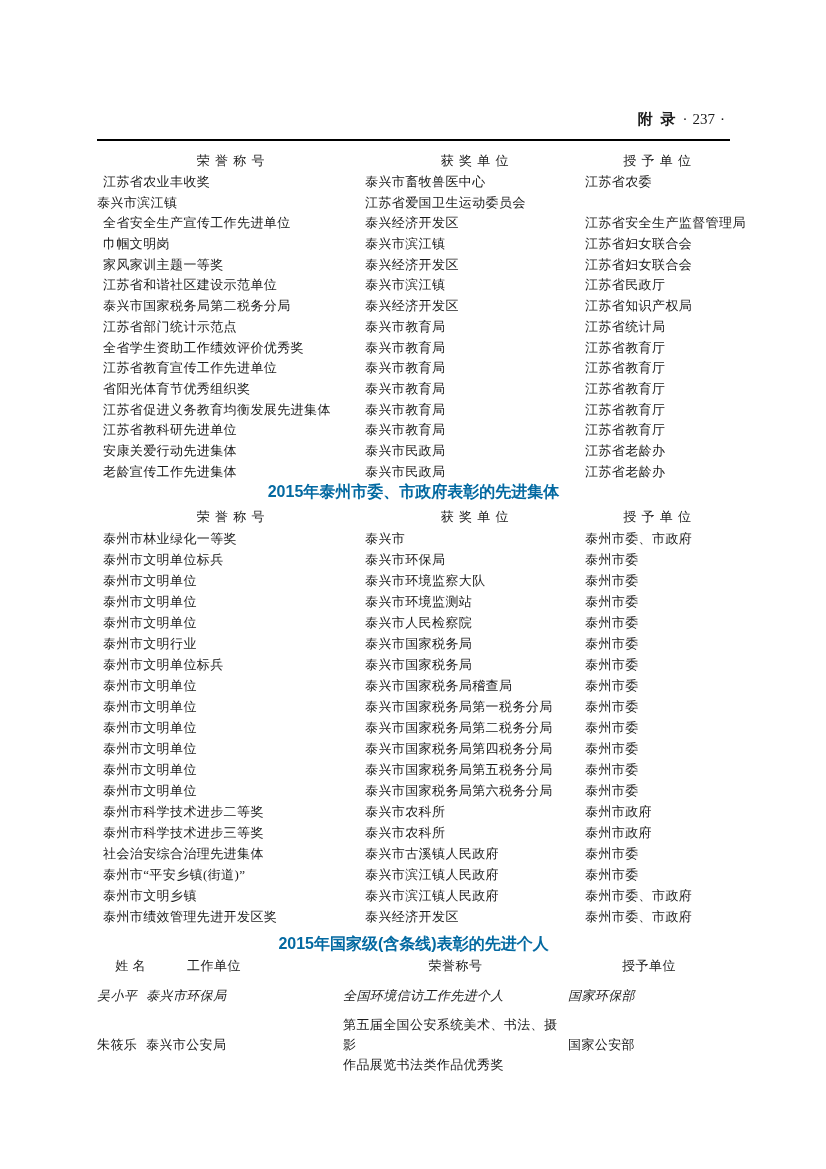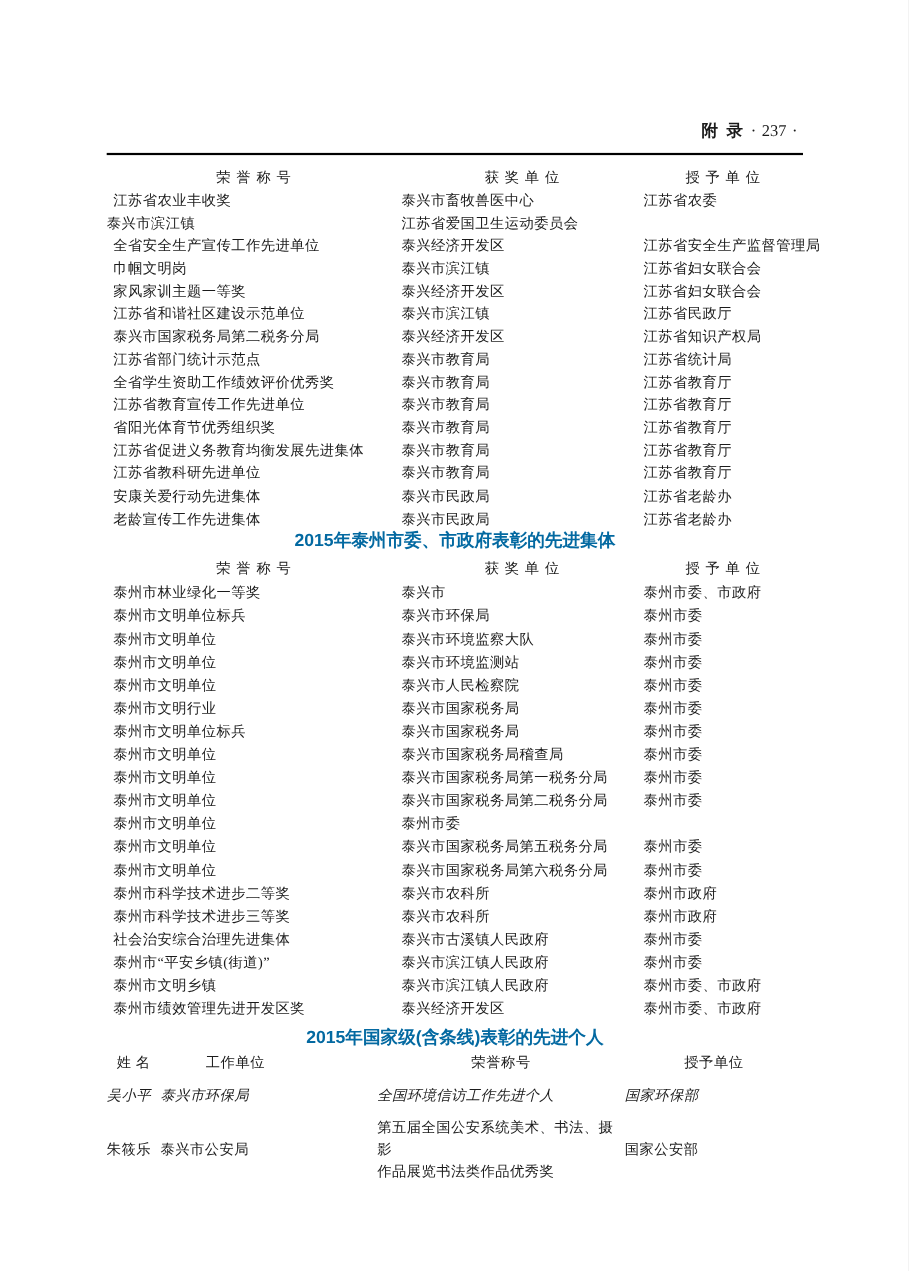--- a/index.html
+++ b/index.html
@@ -45,21 +45,21 @@
   #table1 { top:150px; }
   #table2 { top:506px; }
   #title3 { top:935px; }
   #table3 { top:955px; }
   #table3 .t-head, #table3 .t-row {
     display:grid;
     grid-template-columns:49px 197px 225px 162px;
   }
   #table3 .t-head { height:22px; line-height:22px; }
   #table3 .t-head .h { letter-spacing:0.5px; }
-  #table3 .h-name { text-align:center; }
+  #table3 .h-name { text-align:right; }
   #table3 .h-work_unit { text-align:left; padding-left:41px; }
   #table3 .h-honor, #table3 .h-awarder { text-align:center; }
   #table3 .t-row { align-items:center; }
   #table3 .t-row:nth-child(2) { height:38px;font-style:italic; }
   #table3 .t-row:nth-child(3) { height:46px; }
   #table3 .cell-honor { padding-left:0; white-space:pre-line; line-height:20px; }
 </style>
 </head>
 <body>
 
@@ -206,20 +206,21 @@
         <div class="cell cell-unit">泰兴市国家税务局第一税务分局</div>
         <div class="cell cell-awarder">泰州市委</div>
       </div>
       <div class="t-row">
         <div class="cell cell-honor">泰州市文明单位</div>
         <div class="cell cell-unit">泰兴市国家税务局第二税务分局</div>
         <div class="cell cell-awarder">泰州市委</div>
       </div>
       <div class="t-row">
         <div class="cell cell-honor">泰州市文明单位</div>
+        <div class="cell cell-unit">泰兴市国家税务局第四税务分局</div>
         <div class="cell cell-awarder">泰州市委</div>
       </div>
       <div class="t-row">
         <div class="cell cell-honor">泰州市文明单位</div>
         <div class="cell cell-unit">泰兴市国家税务局第五税务分局</div>
         <div class="cell cell-awarder">泰州市委</div>
       </div>
       <div class="t-row">
         <div class="cell cell-honor">泰州市文明单位</div>
         <div class="cell cell-unit">泰兴市国家税务局第六税务分局</div>

